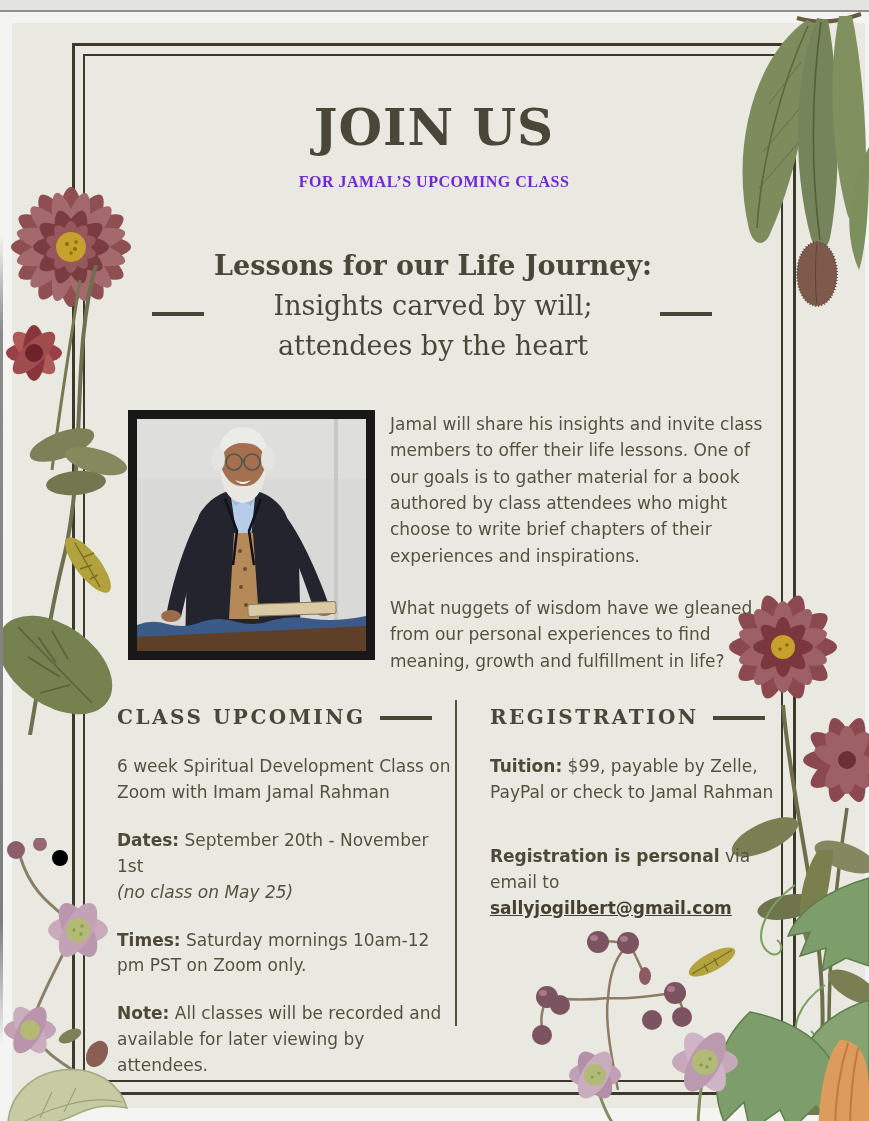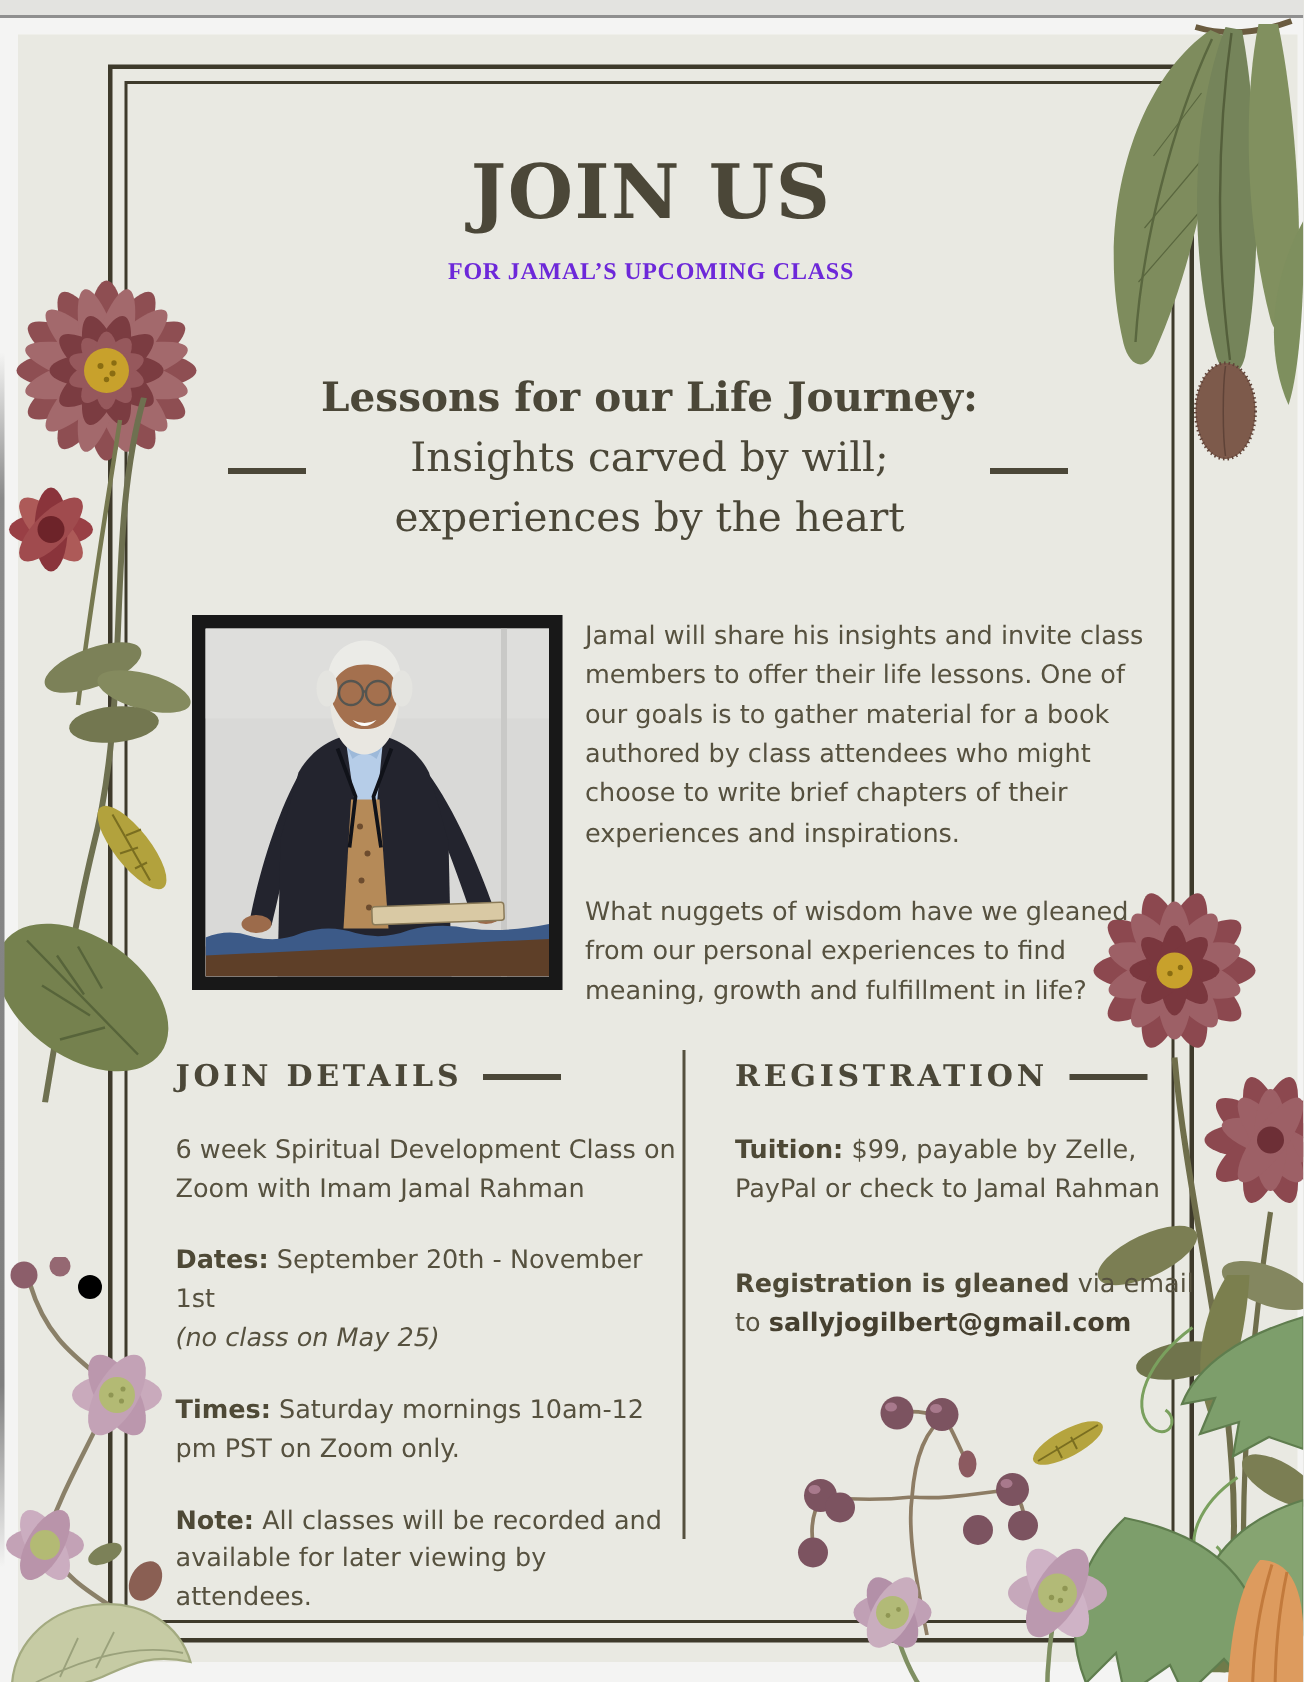--- a/index.html
+++ b/index.html
@@ -39,21 +39,21 @@
   .sec-head{font-family:"DejaVu Serif",serif;font-weight:bold;font-size:20px;letter-spacing:2.5px;
             color:#4b4738;white-space:nowrap;}
   .sec-dash{display:inline-block;width:52px;height:4px;background:#4b4738;margin-left:14px;vertical-align:4px;}
   .col-left{left:117px;top:692px;width:340px;font-size:17px;line-height:1.52;}
   .col-right{left:490px;top:692px;width:312px;font-size:17px;line-height:1.52;}
   .col-left p,.col-right p{margin:22px 0 0 0;}
   .col-right p.reg{margin-top:38px;}
   .italic{font-style:italic;}
   b,strong{font-weight:bold;color:#4e4936;}
   .divider{position:absolute;left:455px;top:690px;width:2px;height:326px;background:#55503e;z-index:4;}
-  .email{font-weight:bold;color:#453f2f;}
+  .email{font-weight:bold;text-decoration:underline;color:#453f2f;}
 </style>
 </head>
 <body>
 
 <div class="page">
 
   <div class="paper"></div>
   <div class="frame outer"></div>
   <div class="frame inner"></div>
 
@@ -261,21 +261,21 @@
   </svg>
 
   <header class="content title-block">
     <h1>JOIN US</h1>
     <div class="subtitle">FOR JAMAL’S UPCOMING CLASS</div>
   </header>
 
   <div class="content headline">
     <div class="hl1">Lessons for our Life Journey:</div>
     <div>Insights carved by will;</div>
-    <div>experiences by the heart</div>
+    <div>attendees by the heart</div>
   </div>
   <div class="hl-dash left"></div>
   <div class="hl-dash right"></div>
 
   <div class="content photo">
     <svg viewBox="0 0 229 232" preserveAspectRatio="none">
       <rect width="229" height="232" fill="#d9d9d7"></rect>
       <rect x="0" width="229" height="60" fill="#dededc"></rect>
       <rect x="197" width="4" height="232" fill="#c9c9c7"></rect>
       <path d="M63,96 C48,122 36,162 30,192 L44,198 C52,166 58,132 67,112 Z" fill="#23242e"></path>
@@ -307,21 +307,21 @@
     </svg>
   </div>
 
   <div class="content intro">
     <p>Jamal will share his insights and invite class members to offer their life lessons. One of our goals is to gather material for a book authored by class attendees who might choose to write brief chapters of their experiences and inspirations.</p>
     <p>What nuggets of wisdom have we gleaned from our personal experiences to find meaning, growth and fulfillment in life?</p>
   </div>
 
   <div class="content col-left">
     <div>
-      <span class="sec-head">JOIN DETAILS</span><span class="sec-dash"></span>
+      <span class="sec-head">CLASS UPCOMING</span><span class="sec-dash"></span>
     </div>
     <p>6 week Spiritual Development Class on Zoom with Imam Jamal Rahman</p>
     <p>
       <strong>Dates:</strong>
       <span>September 20th - November 1st</span><br>
       <span class="italic">(no class on May 25)</span>
     </p>
     <p>
       <strong>Times:</strong>
       <span>Saturday mornings 10am-12 pm PST on Zoom only.</span>
@@ -336,21 +336,21 @@
 
   <div class="content col-right">
     <div>
       <span class="sec-head">REGISTRATION</span><span class="sec-dash"></span>
     </div>
     <p>
       <strong>Tuition:</strong>
       <span>$99, payable by Zelle, PayPal or check to Jamal Rahman</span>
     </p>
     <p class="reg">
-      <strong>Registration is gleaned</strong>
+      <strong>Registration is personal</strong>
       <span>via email to</span>
       <a class="email">sallyjogilbert@gmail.com</a>
     </p>
   </div>
 
   <div class="edge-top"></div>
   <div class="edge-left"></div>
 </div>
 
 </body></html>

